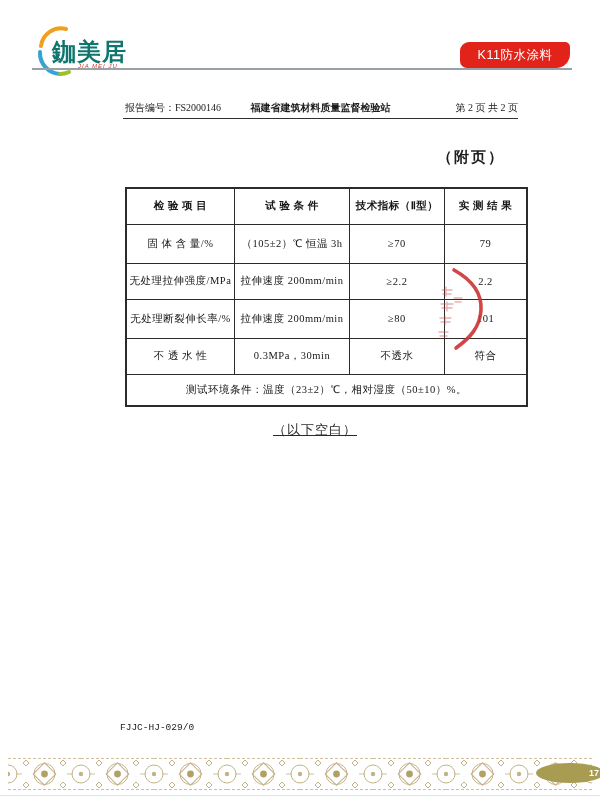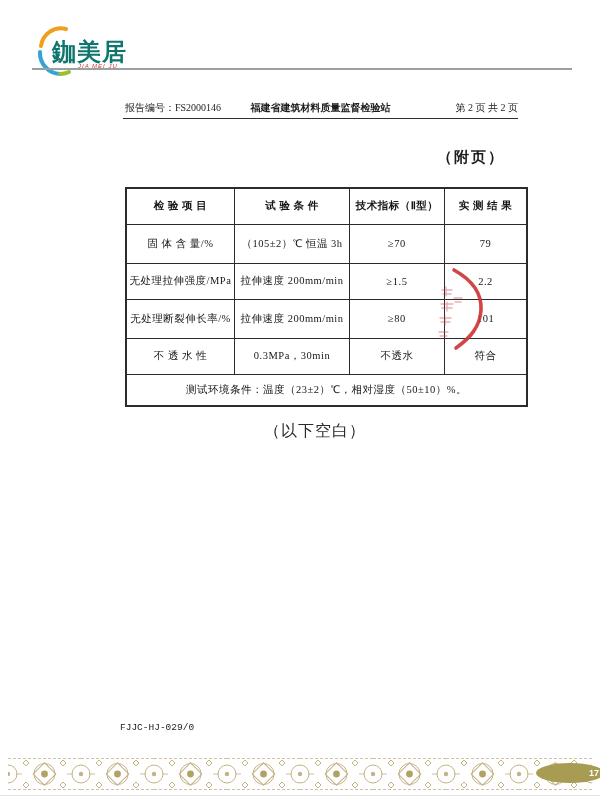--- a/index.html
+++ b/index.html
@@ -38,21 +38,21 @@
     table-layout:fixed;font-size:10.5px;color:#161616;
   }
   table.report td{border:1px solid #2b2b2b;text-align:center;vertical-align:middle;
     padding:0 2px;letter-spacing:0.5px;}
   table.report{border:2px solid #2b2b2b;}
   .c0{width:103px;} .c1{width:110px;} .c2{width:90px;} .c3{width:77px;}
   .rh{height:36px;} .rt{height:39px;} .re{height:32px;border-radius:16px;}
   td.env{ text-align:left;padding-left:16px;letter-spacing:0.5px;}
   .th{font-weight:bold;letter-spacing:1px;}
 
-  .blank-note{left:125px;top:421px;width:380px;text-align:center;font-size:16px;color:#2a2a2a;letter-spacing:1px;}
+  .blank-note{left:125px;top:421px;width:380px;text-align:center;font-size:13px;color:#2a2a2a;letter-spacing:1px;text-decoration:underline;}
 
   .doc-code{left:120px;top:722px;font-size:9.5px;font-family:"Liberation Mono",monospace;color:#222;}
 
   
   .stamp{left:428px;top:260px;width:68px;height:96px;pointer-events:none;}
 
   
   .deco-band{left:8px;top:757px;width:584px;height:34px;}
   .page-badge{
     left:536px;top:763px;width:20px;height:20px;border-radius:50%;background:#a89b52;
@@ -70,20 +70,21 @@
   <div class="abs logo">
     <svg width="52" height="52" viewBox="0 0 52 52">
       <path d="M 30 3 A 20 20 0 0 0 5 20" fill="none" stroke="#f0a01e" stroke-width="4" stroke-linecap="round"></path>
       <path d="M 4 26 A 21 21 0 0 0 24 48" fill="none" stroke="#35a4d4" stroke-width="4" stroke-linecap="round"></path>
       <path d="M 24 48 A 21 21 0 0 0 33 46" fill="none" stroke="#9cc02c" stroke-width="4" stroke-linecap="round"></path>
     </svg>
     <div class="logo-cn">鉫美居</div>
     <div class="logo-en">JIA MEI JU</div>
   </div>
 
+  <div class="abs product-badge">K11防水涂料</div>
 
   <div class="abs header-rule"></div>
 
   <div class="abs rep-row">
     <span class="rep-left">
       <span>报告编号：</span><span>FS2000146</span>
     </span>
     <span class="rep-center">福建省建筑材料质量监督检验站</span>
     <span class="rep-right">第 2 页 共 2 页</span>
   </div>
@@ -101,21 +102,21 @@
     </tr>
     <tr class="rt">
       <td>固 体 含 量/%</td>
       <td>（105±2）℃ 恒温 3h</td>
       <td>≥70</td>
       <td>79</td>
     </tr>
     <tr class="rh">
       <td>无处理拉伸强度/MPa</td>
       <td>拉伸速度 200mm/min</td>
-      <td>≥1.5</td>
+      <td>≥2.2</td>
       <td>2.2</td>
     </tr>
     <tr class="rt">
       <td>无处理断裂伸长率/%</td>
       <td>拉伸速度 200mm/min</td>
       <td>≥80</td>
       <td>101</td>
     </tr>
     <tr class="rh">
       <td>不 透 水 性</td>

